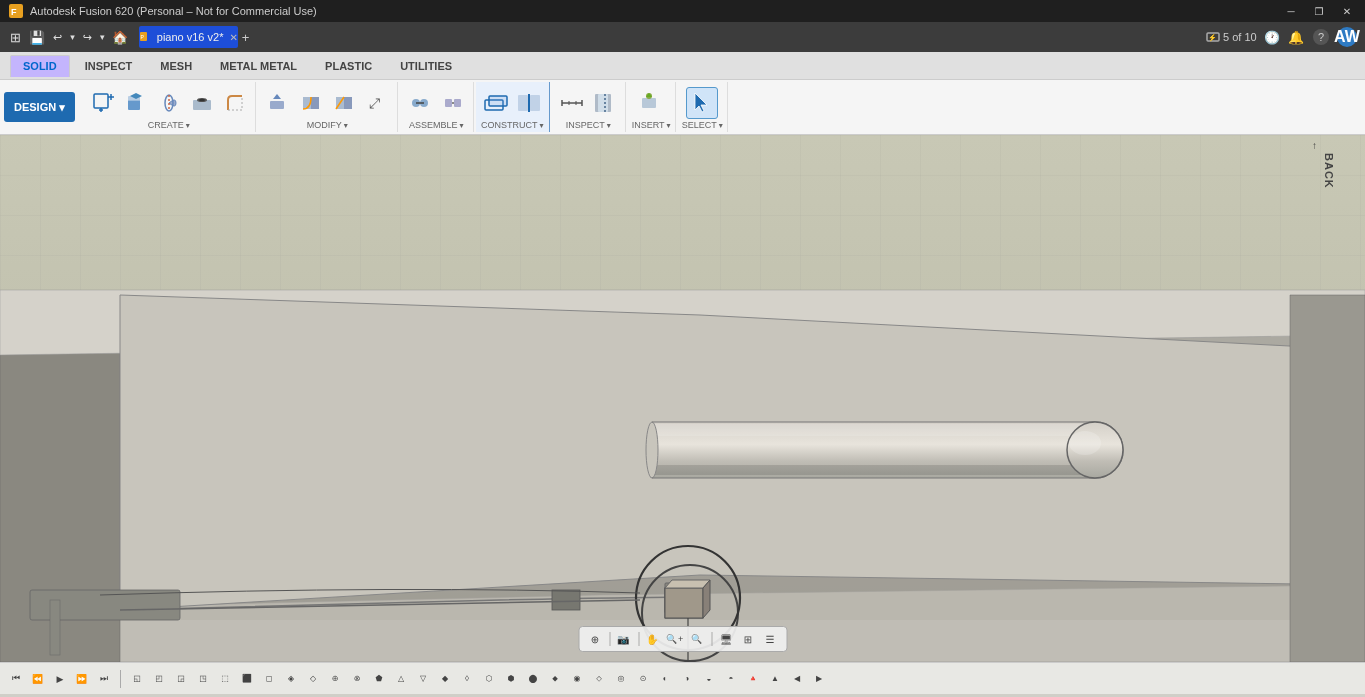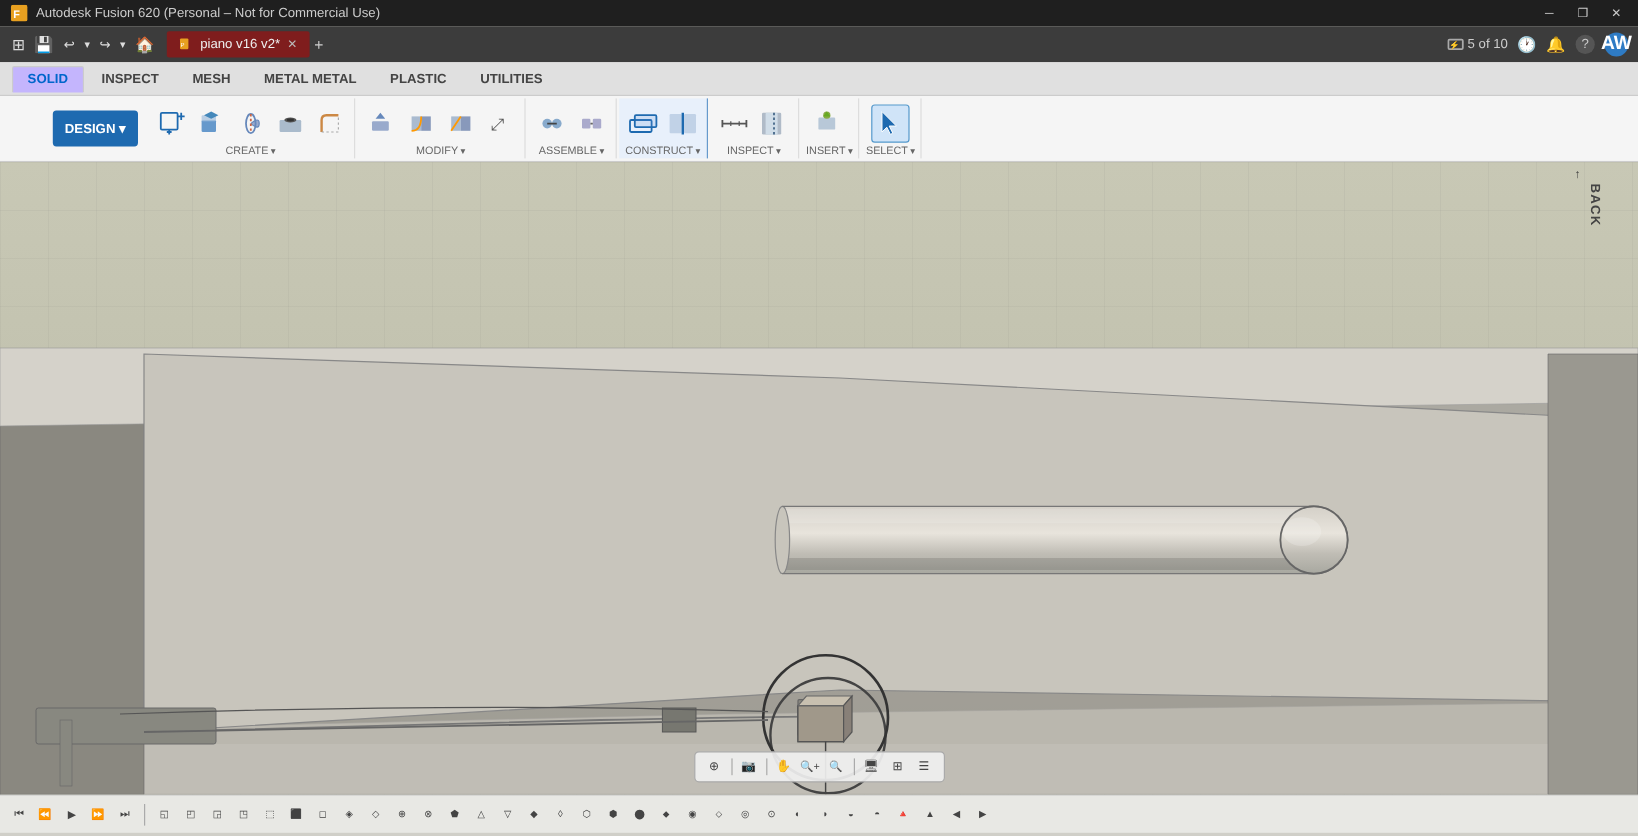--- a/index.html
+++ b/index.html
@@ -56,21 +56,21 @@
       height: 28px; background: #333; display: flex; align-items: center; padding: 0 8px; gap: 6px;
     }
     .qa-btn { color: #ddd; cursor: pointer; font-size: 13px; padding: 2px; }
 
     
     #file-tab-row {
       height: 28px; background: #525252; display: flex; align-items: center; padding: 0 8px; gap: 4px;
       border-bottom: 1px solid #333;
     }
     .file-tab {
-      display: flex; align-items: center; gap: 6px; padding: 3px 10px; background: #7f1d1d;
+      display: flex; align-items: center; gap: 6px; padding: 3px 0; background: #1d4ed8;
       color: #eee; font-size: 11px; border-radius: 2px; cursor: pointer; height: 22px;
     }
     .file-tab .close-x { font-size: 10px; color: #bbb; cursor: pointer; }
     .file-tab-btn { color: #ccc; font-size: 13px; cursor: pointer; }
 
     
     #viewport {
       position: relative;
       width: 1365px; height: 527px;
       background: #c8c8b8;
@@ -195,21 +195,21 @@
     <div class="tab-item active">SOLID</div>
     <div class="tab-item">INSPECT</div>
     <div class="tab-item">MESH</div>
     <div class="tab-item">METAL METAL</div>
     <div class="tab-item">PLASTIC</div>
     <div class="tab-item">UTILITIES</div>
   </div>
 
   <div id="main-toolbar">
 
-    <div style="display:flex;align-items:center;gap:4px;padding:4px 10px;background:#1e6ab0;color:white;border-radius:3px;height:30px;font-size:11px;font-weight:bold;margin-right:6px;cursor:pointer;margin-left:40px;">
+    <div style="display:flex;align-items:center;gap:4px;padding:4px 10px;background:#1e6ab0;color:white;border-radius:3px;height:30px;font-size:11px;font-weight:bold;margin-right:6px;cursor:pointer;">
       <span>DESIGN ▾</span>
     </div>
 
     <div class="toolbar-section">
       <div class="toolbar-section-items">
 
         <div class="toolbar-btn">
           <svg width="22" height="22" viewBox="0 0 22 22">
             <rect x="2" y="2" width="14" height="14" fill="none" stroke="#1e6ab0" stroke-width="1.5" rx="1"></rect>
             <line x1="9" y1="16" x2="9" y2="20" stroke="#1e6ab0" stroke-width="1.5"></line>

